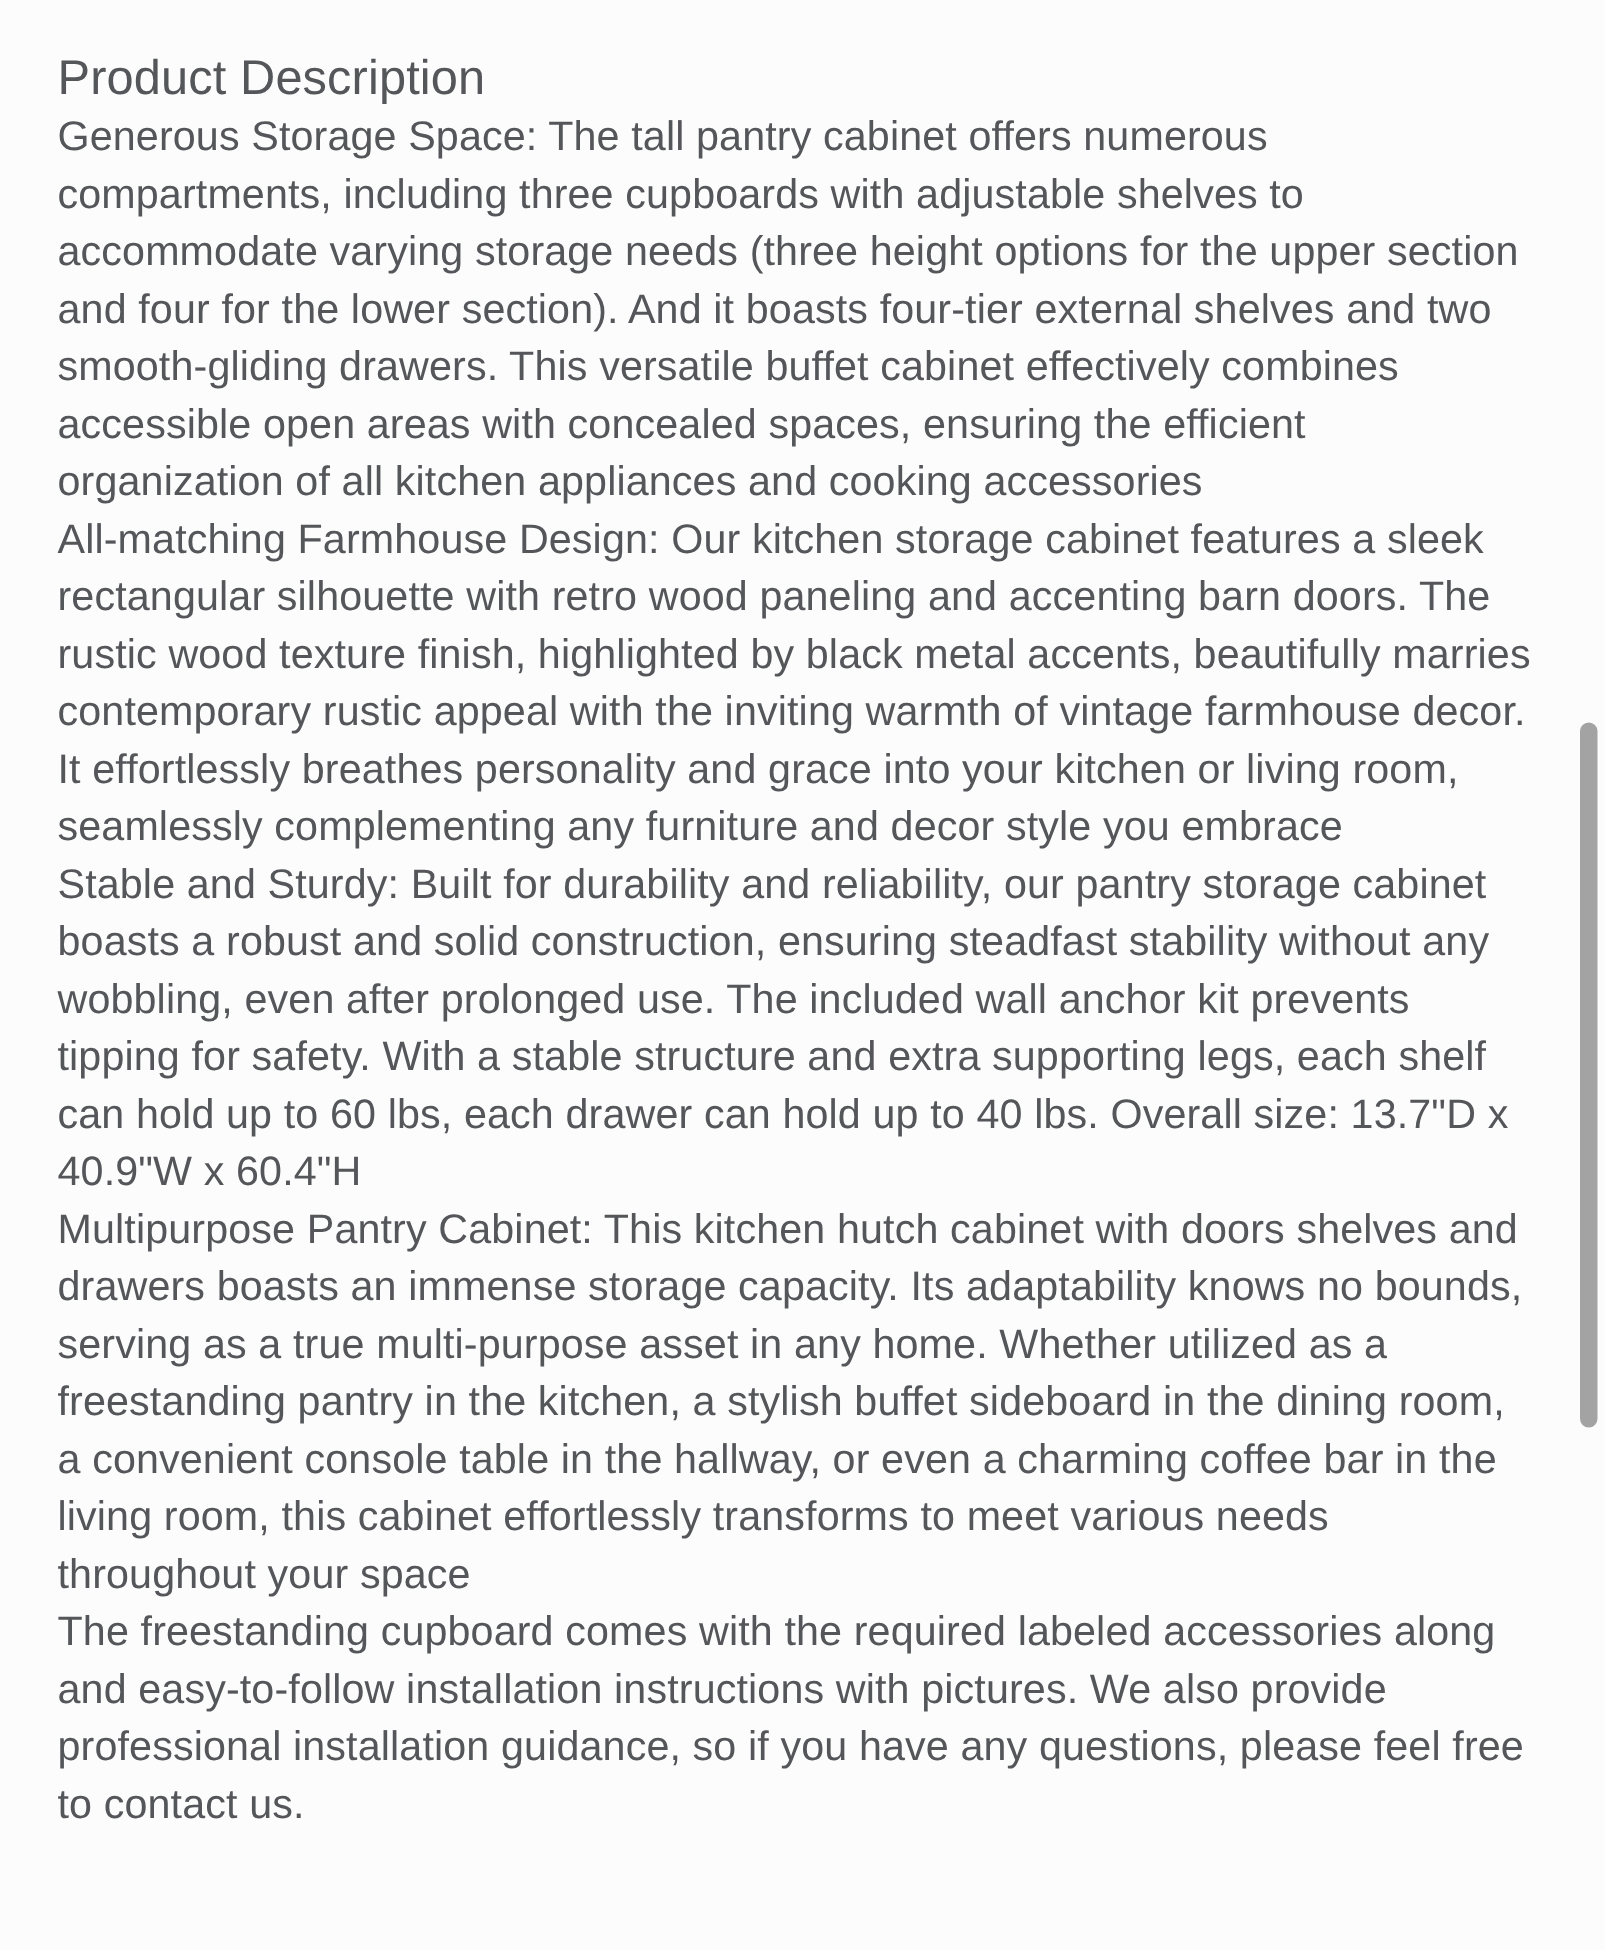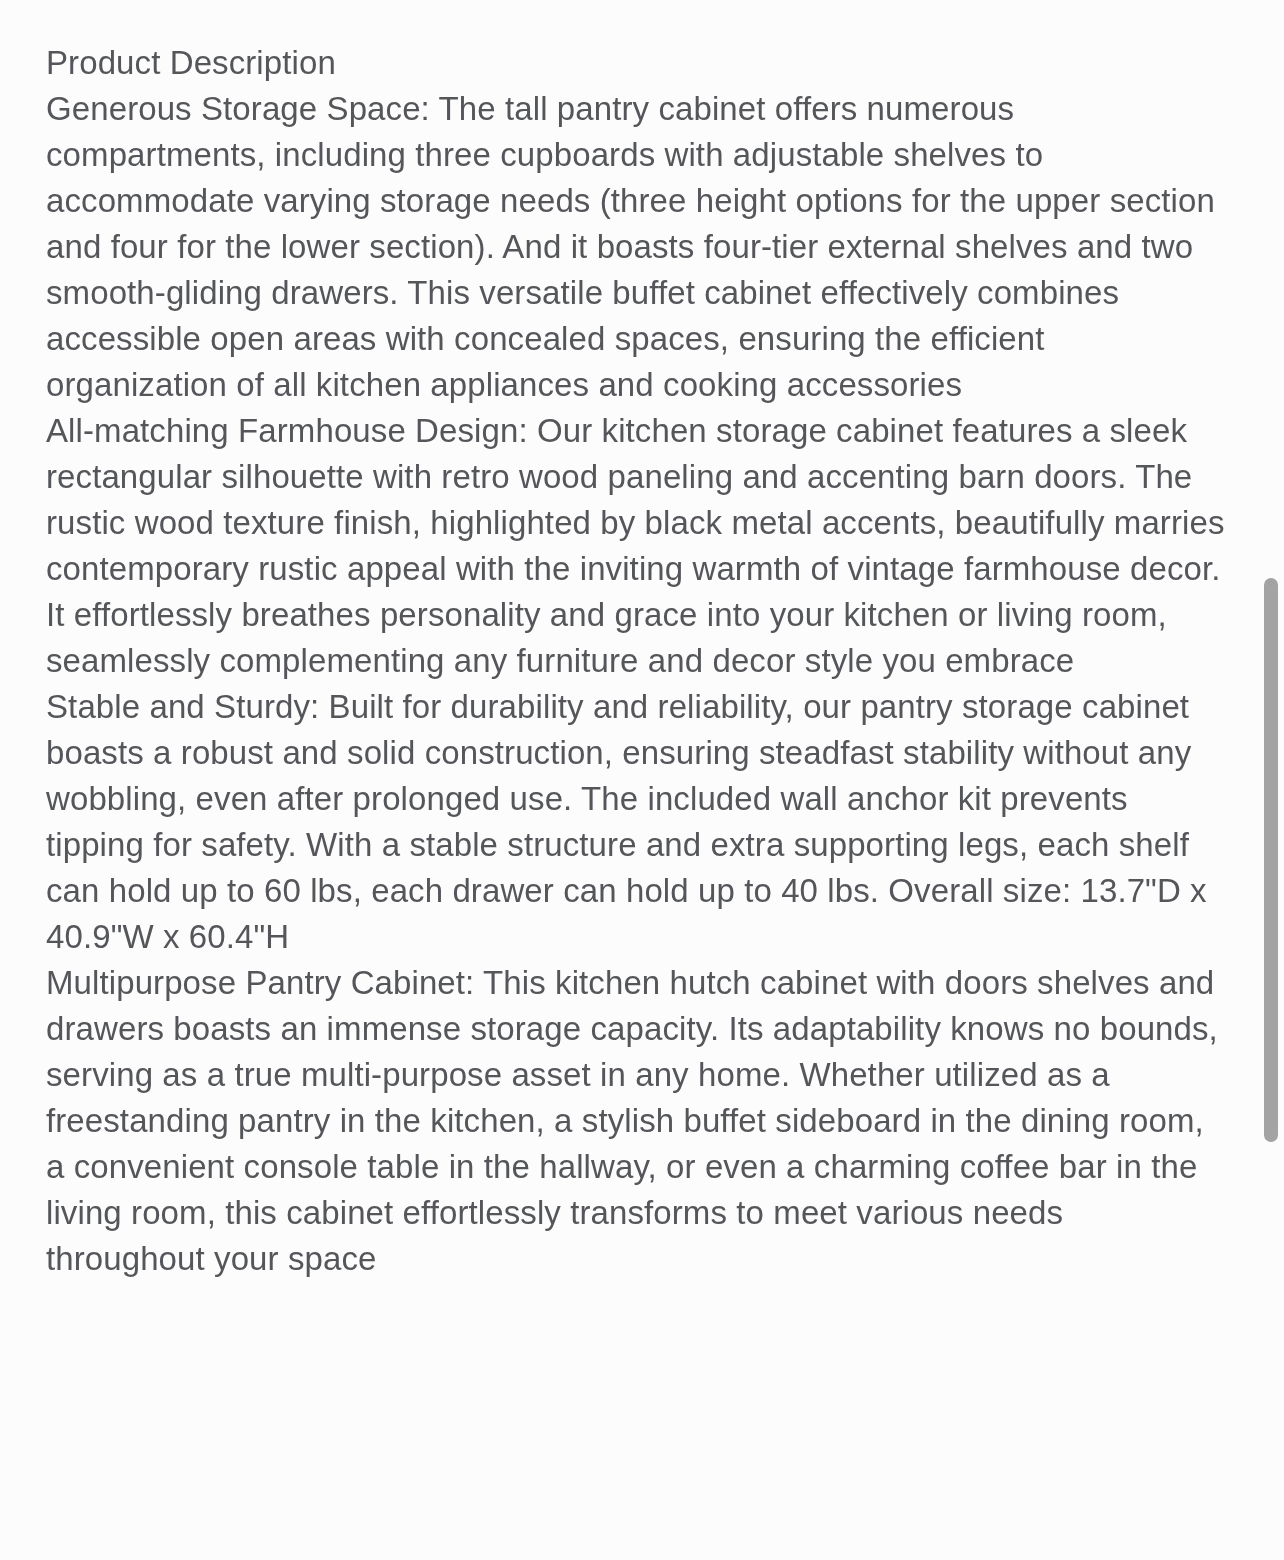--- a/index.html
+++ b/index.html
@@ -21,21 +21,21 @@
     box-sizing: border-box;
     width: 1284px;
     padding: 40px 54px 0 46px;
     color: #54565a;
     font-size: 33px;
     line-height: 46px;
     letter-spacing: 0.1px;
   }
   .title {
     margin: 0;
-    font-size: 33px;
+    font-size: 39px;
     font-weight: 400;
     line-height: 46px;
   }
   .para {
     margin: 0;
   }
   .scrollbar-track {
     position: absolute;
     top: 0;
     right: 0;
@@ -55,17 +55,18 @@
 </style>
 </head>
 <body>
 
 <main class="doc">
   <h2 class="title">Product Description</h2>
   <p class="para">Generous Storage Space: The tall pantry cabinet offers numerous compartments, including three cupboards with adjustable shelves to accommodate varying storage needs (three height options for the upper section and four for the lower section). And it boasts four-tier external shelves and two smooth-gliding drawers. This versatile buffet cabinet effectively combines accessible open areas with concealed spaces, ensuring the efficient organization of all kitchen appliances and cooking accessories</p>
   <p class="para">All-matching Farmhouse Design: Our kitchen storage cabinet features a sleek rectangular silhouette with retro wood paneling and accenting barn doors. The rustic wood texture finish, highlighted by black metal accents, beautifully marries contemporary rustic appeal with the inviting warmth of vintage farmhouse decor. It effortlessly breathes personality and grace into your kitchen or living room, seamlessly complementing any furniture and decor style you embrace</p>
   <p class="para">Stable and Sturdy: Built for durability and reliability, our pantry storage cabinet boasts a robust and solid construction, ensuring steadfast stability without any wobbling, even after prolonged use. The included wall anchor kit prevents tipping for safety. With a stable structure and extra supporting legs, each shelf can hold up to 60 lbs, each drawer can hold up to 40 lbs. Overall size: 13.7"D x 40.9"W x 60.4"H</p>
   <p class="para">Multipurpose Pantry Cabinet: This kitchen hutch cabinet with doors shelves and drawers boasts an immense storage capacity. Its adaptability knows no bounds, serving as a true multi-purpose asset in any home. Whether utilized as a freestanding pantry in the kitchen, a stylish buffet sideboard in the dining room, a convenient console table in the hallway, or even a charming coffee bar in the living room, this cabinet effortlessly transforms to meet various needs throughout your space</p>
+  <p class="para">The freestanding cupboard comes with the required labeled accessories along and easy-to-follow installation instructions with pictures. We also provide professional installation guidance, so if you have any questions, please feel free to contact us.</p>
 </main>
 
 <div class="scrollbar-track">
   <div class="scrollbar-thumb"></div>
 </div>
 
 </body></html>

